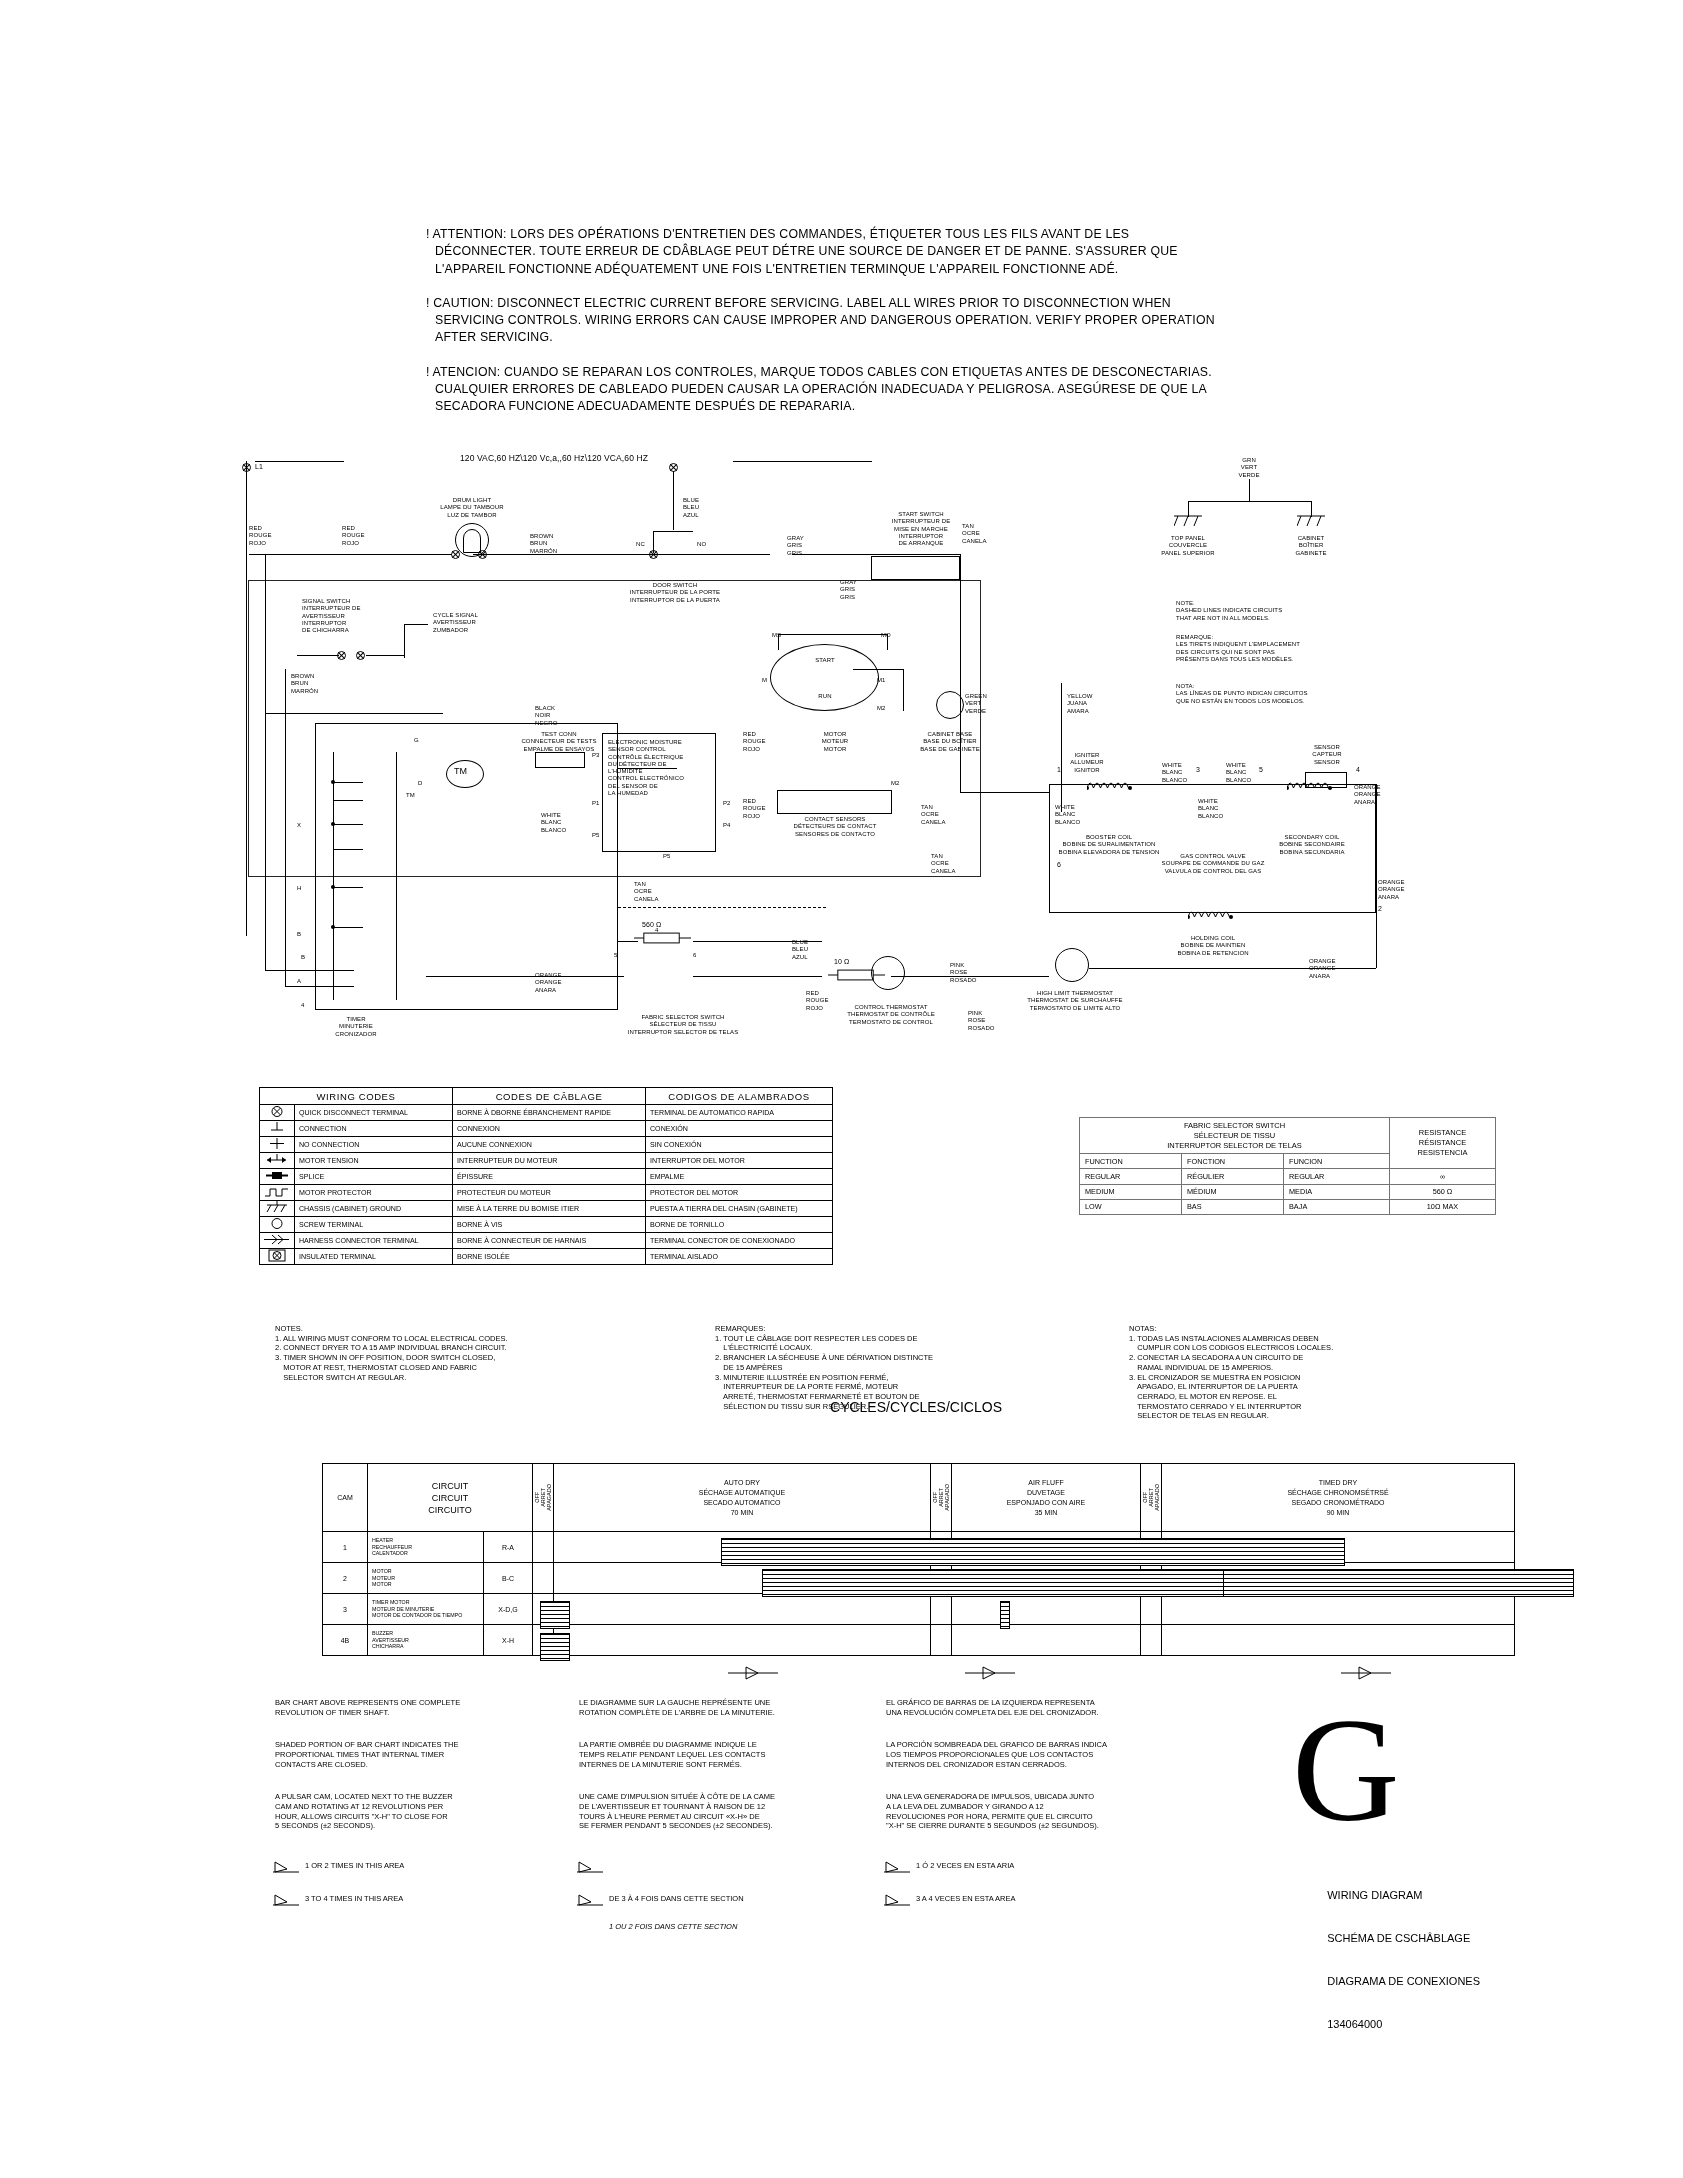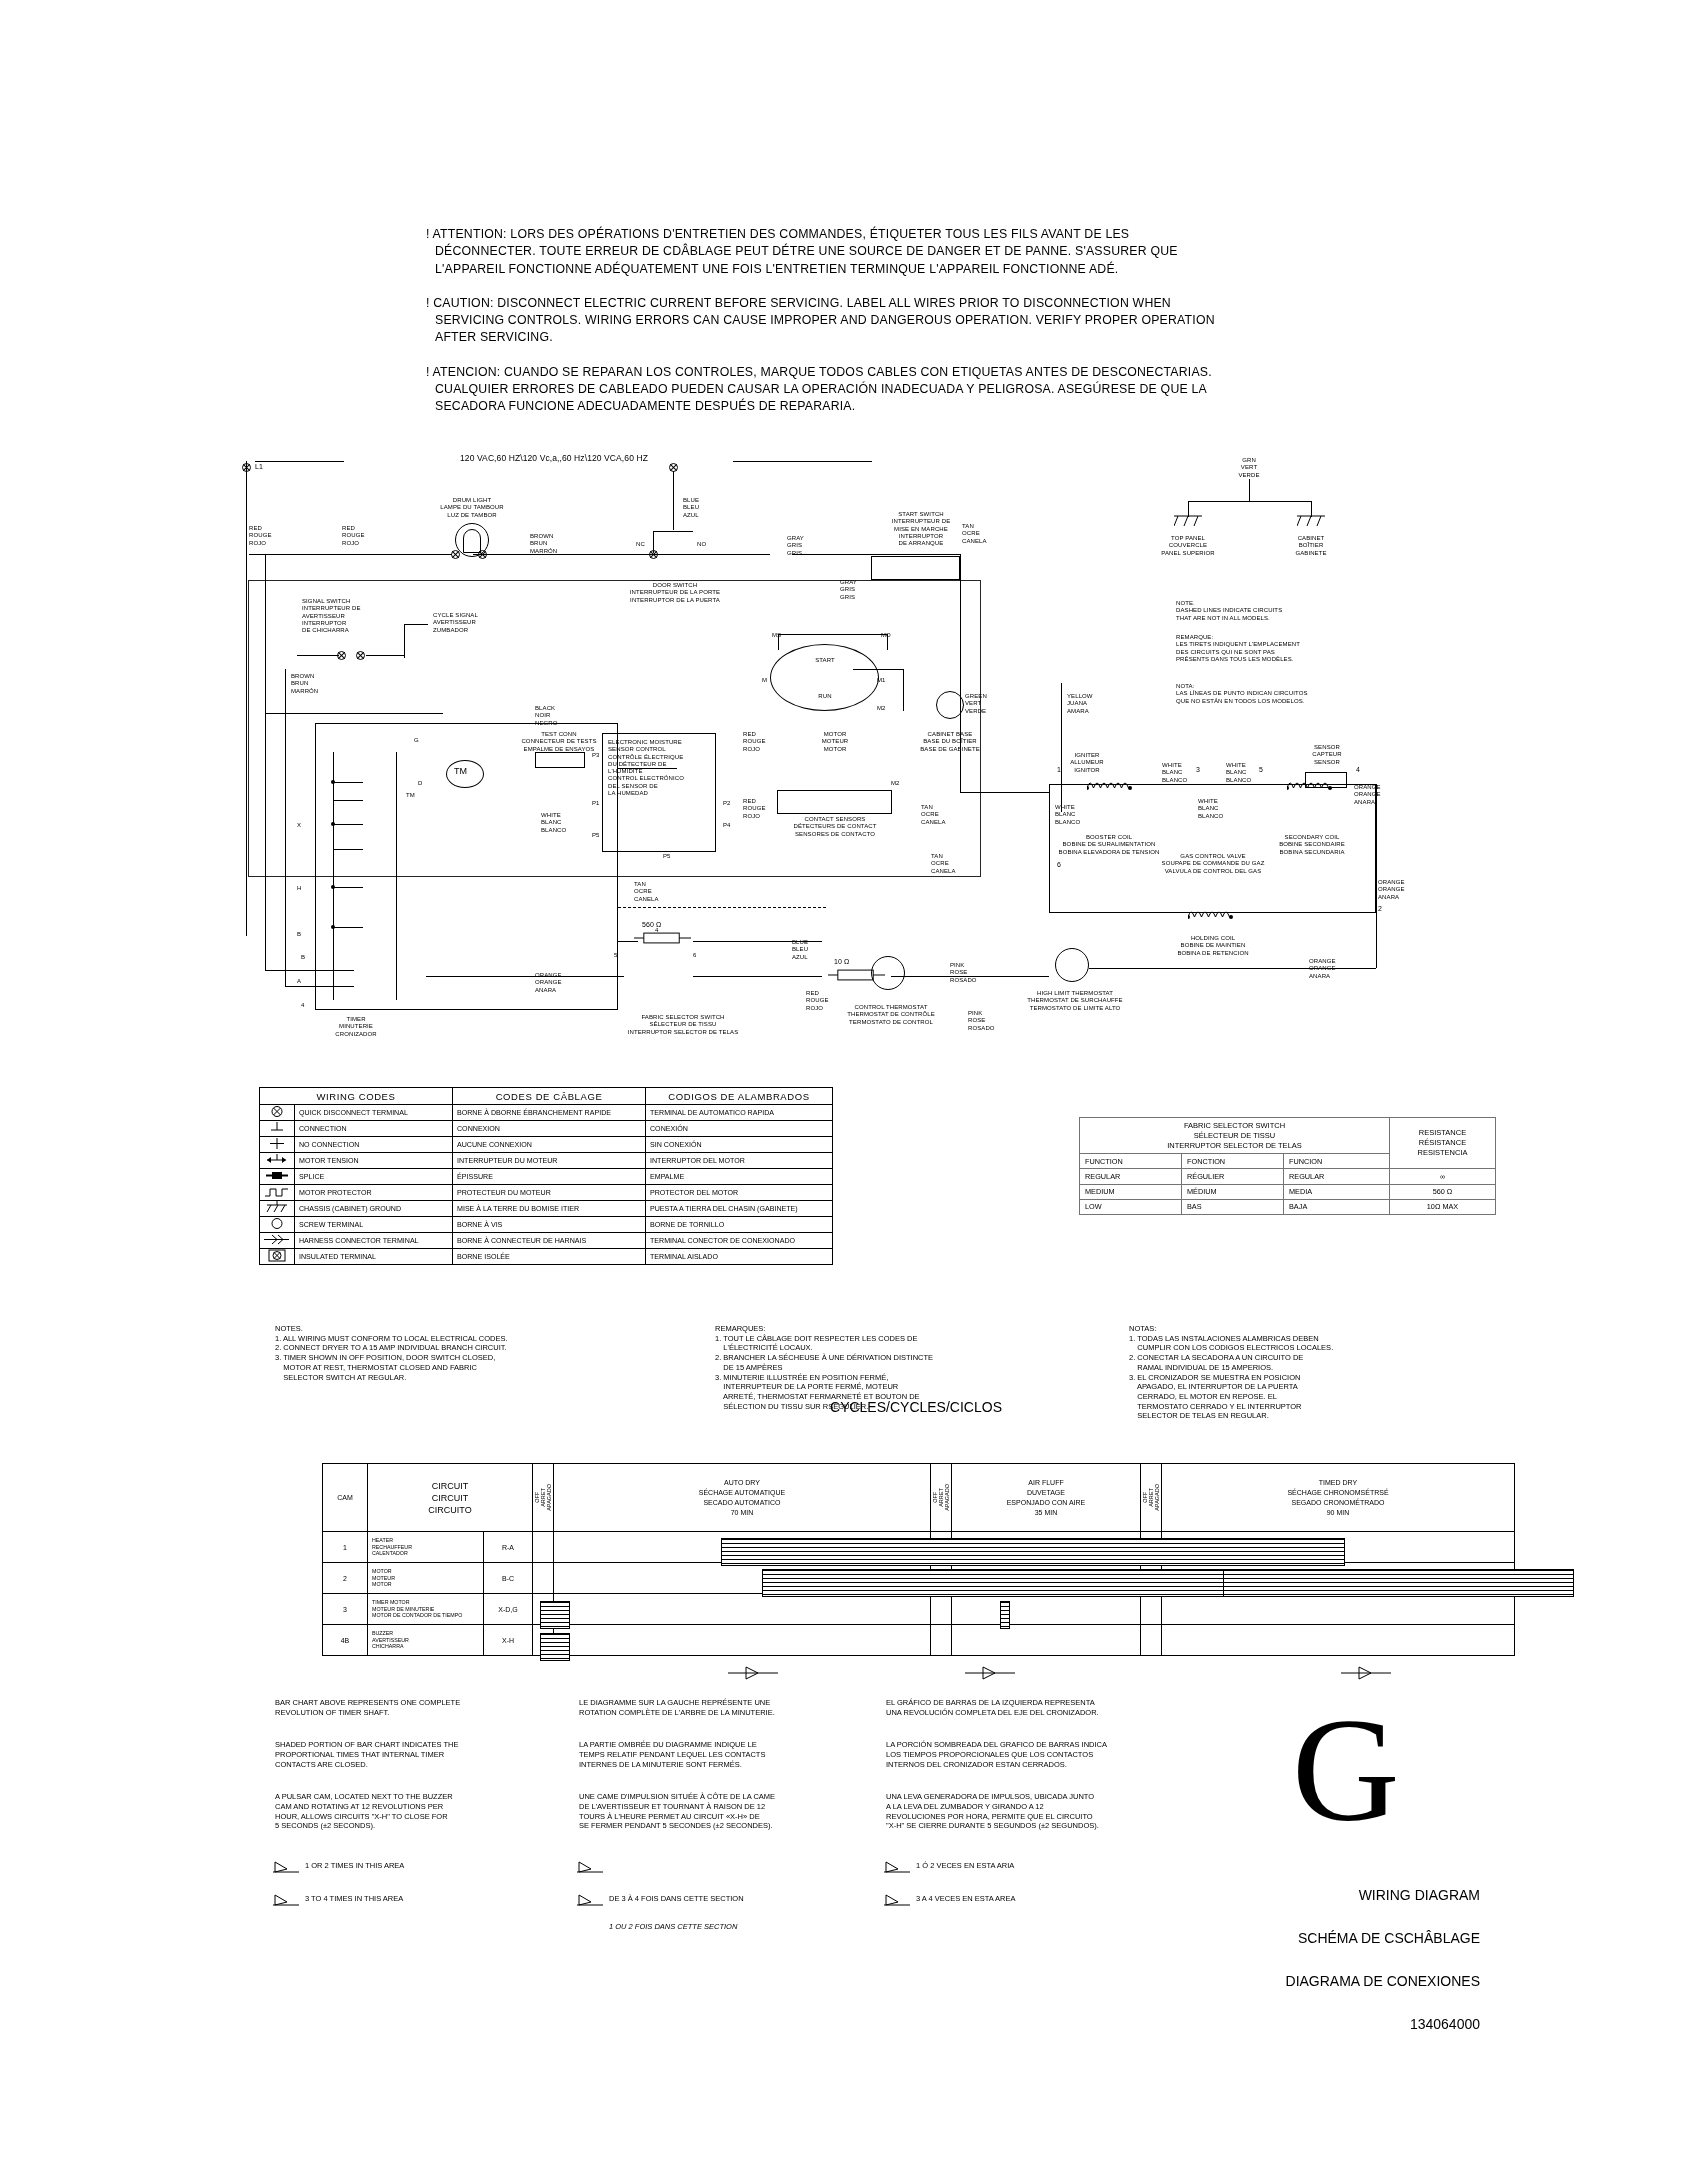--- a/index.html
+++ b/index.html
@@ -45,21 +45,21 @@
   .fab td.rz{text-align:center;}
   .notes{position:absolute;font-size:7.5px;line-height:9.7px;white-space:pre;}
   
   .cyc{position:absolute;left:322px;top:1463px;}
   .cyc td,.cyc th{border:1px solid #000;font-weight:normal;font-size:7px;padding:0;text-align:center;vertical-align:middle;}
   .cyctitle{position:absolute;left:916px;top:1399px;font-size:14px;transform:translateX(-50%);}
   .bar{position:absolute;border:1px solid #000;box-sizing:border-box;background:
      repeating-linear-gradient(to bottom,#000 0 1px,#fff 1px 4px);}
   .botnotes{position:absolute;font-size:7.5px;line-height:9.8px;white-space:pre;}
   .glogo{position:absolute;left:1292px;top:1695px;font-size:149px;line-height:149px;font-family:"Liberation Serif","DejaVu Serif",serif;font-weight:300;}
-  .title{position:absolute;right:203px;top:1859px;text-align:right;font-size:14px;line-height:14.4px;white-space:pre;}
+  .title{position:absolute;right:203px;top:1859px;text-align:left;font-size:11px;line-height:14.4px;white-space:pre;}
 </style>
 </head>
 <body>
 
 <div class="page">
 
   <div class="caution">
     <p>! ATTENTION: LORS DES OPÉRATIONS D'ENTRETIEN DES COMMANDES, ÉTIQUETER TOUS LES FILS AVANT DE LES DÉCONNECTER. TOUTE ERREUR DE CDÂBLAGE PEUT DÉTRE UNE SOURCE DE DANGER ET DE PANNE. S'ASSURER QUE L'APPAREIL FONCTIONNE ADÉQUATEMENT UNE FOIS L'ENTRETIEN TERMINQUE L'APPAREIL FONCTIONNE ADÉ.</p>
     <p>! CAUTION: DISCONNECT ELECTRIC CURRENT BEFORE SERVICING. LABEL ALL WIRES PRIOR TO DISCONNECTION WHEN SERVICING CONTROLS. WIRING ERRORS CAN CAUSE IMPROPER AND DANGEROUS OPERATION. VERIFY PROPER OPERATION AFTER SERVICING.</p>
     <p>! ATENCION: CUANDO SE REPARAN LOS CONTROLES, MARQUE TODOS CABLES CON ETIQUETAS ANTES DE DESCONECTARIAS. CUALQUIER ERRORES DE CABLEADO PUEDEN CAUSAR LA OPERACIÓN INADECUADA Y PELIGROSA. ASEGÚRESE DE QUE LA SECADORA FUNCIONE ADECUADAMENTE DESPUÉS DE REPARARIA.</p>

